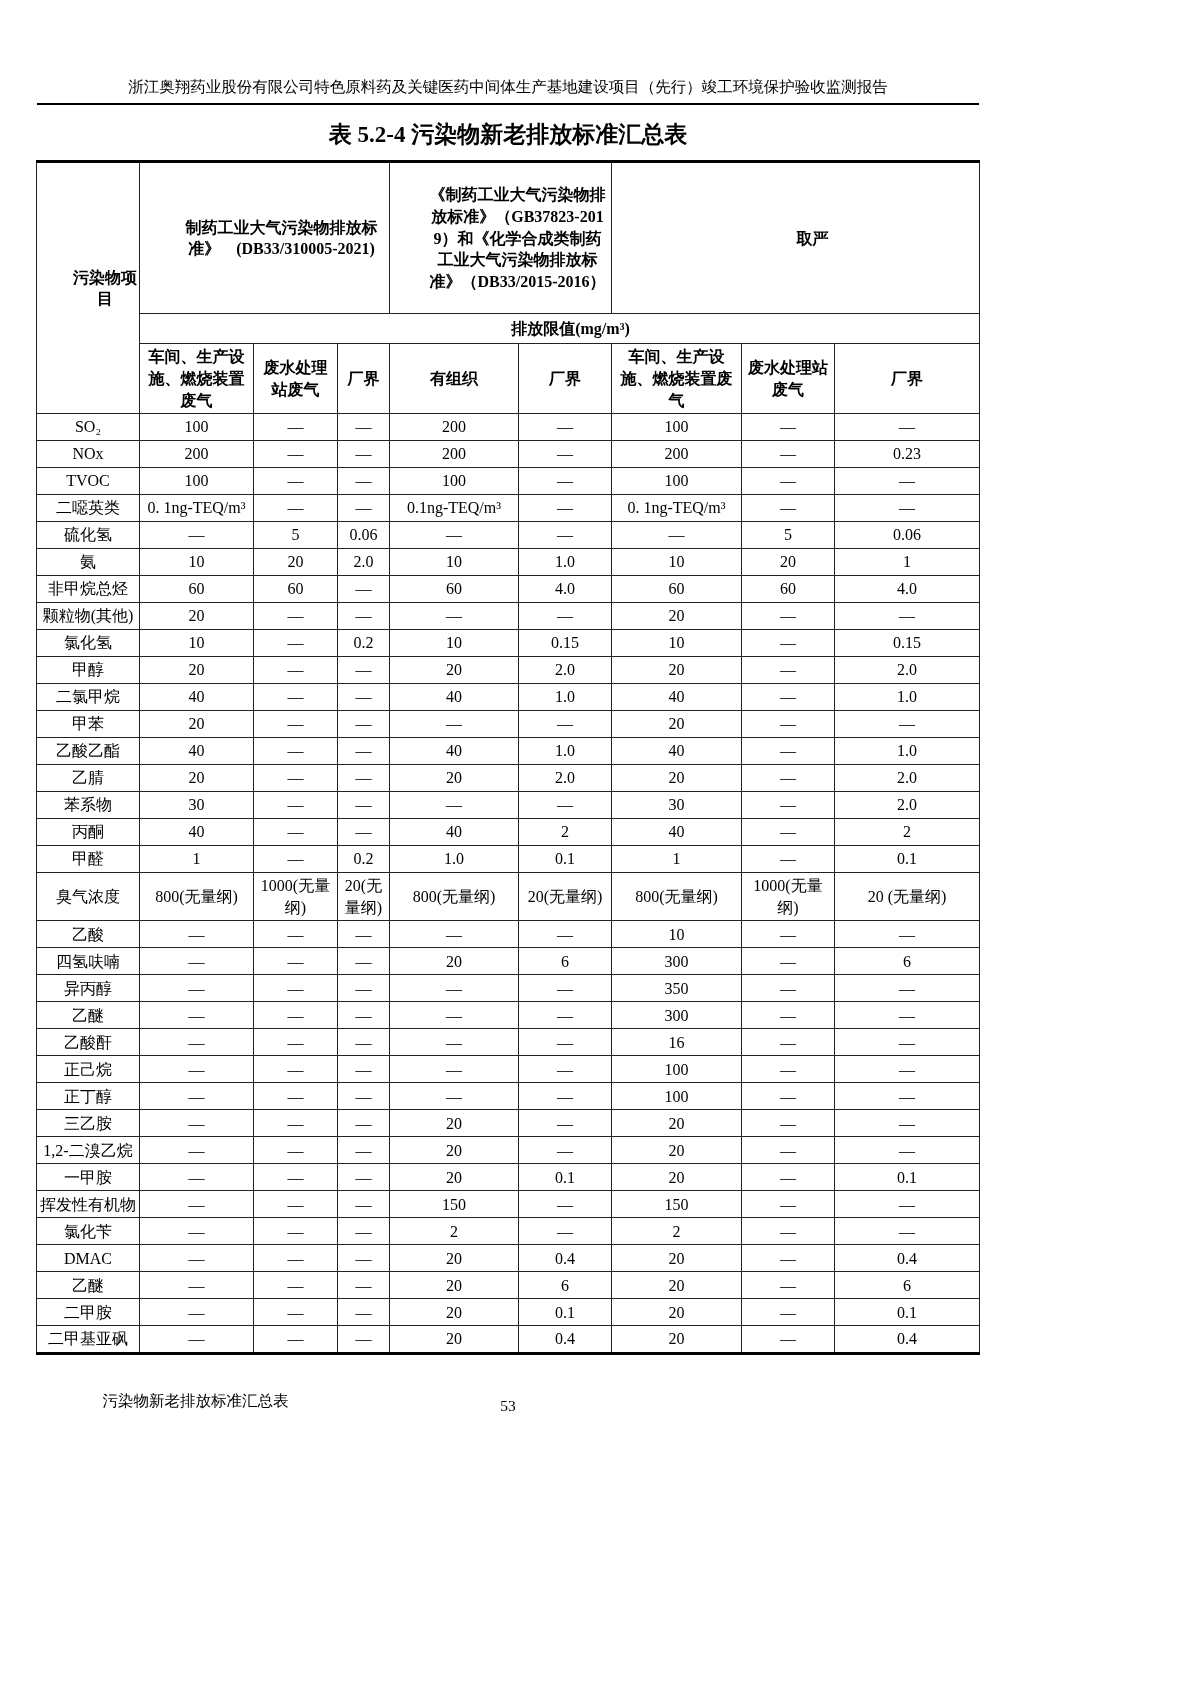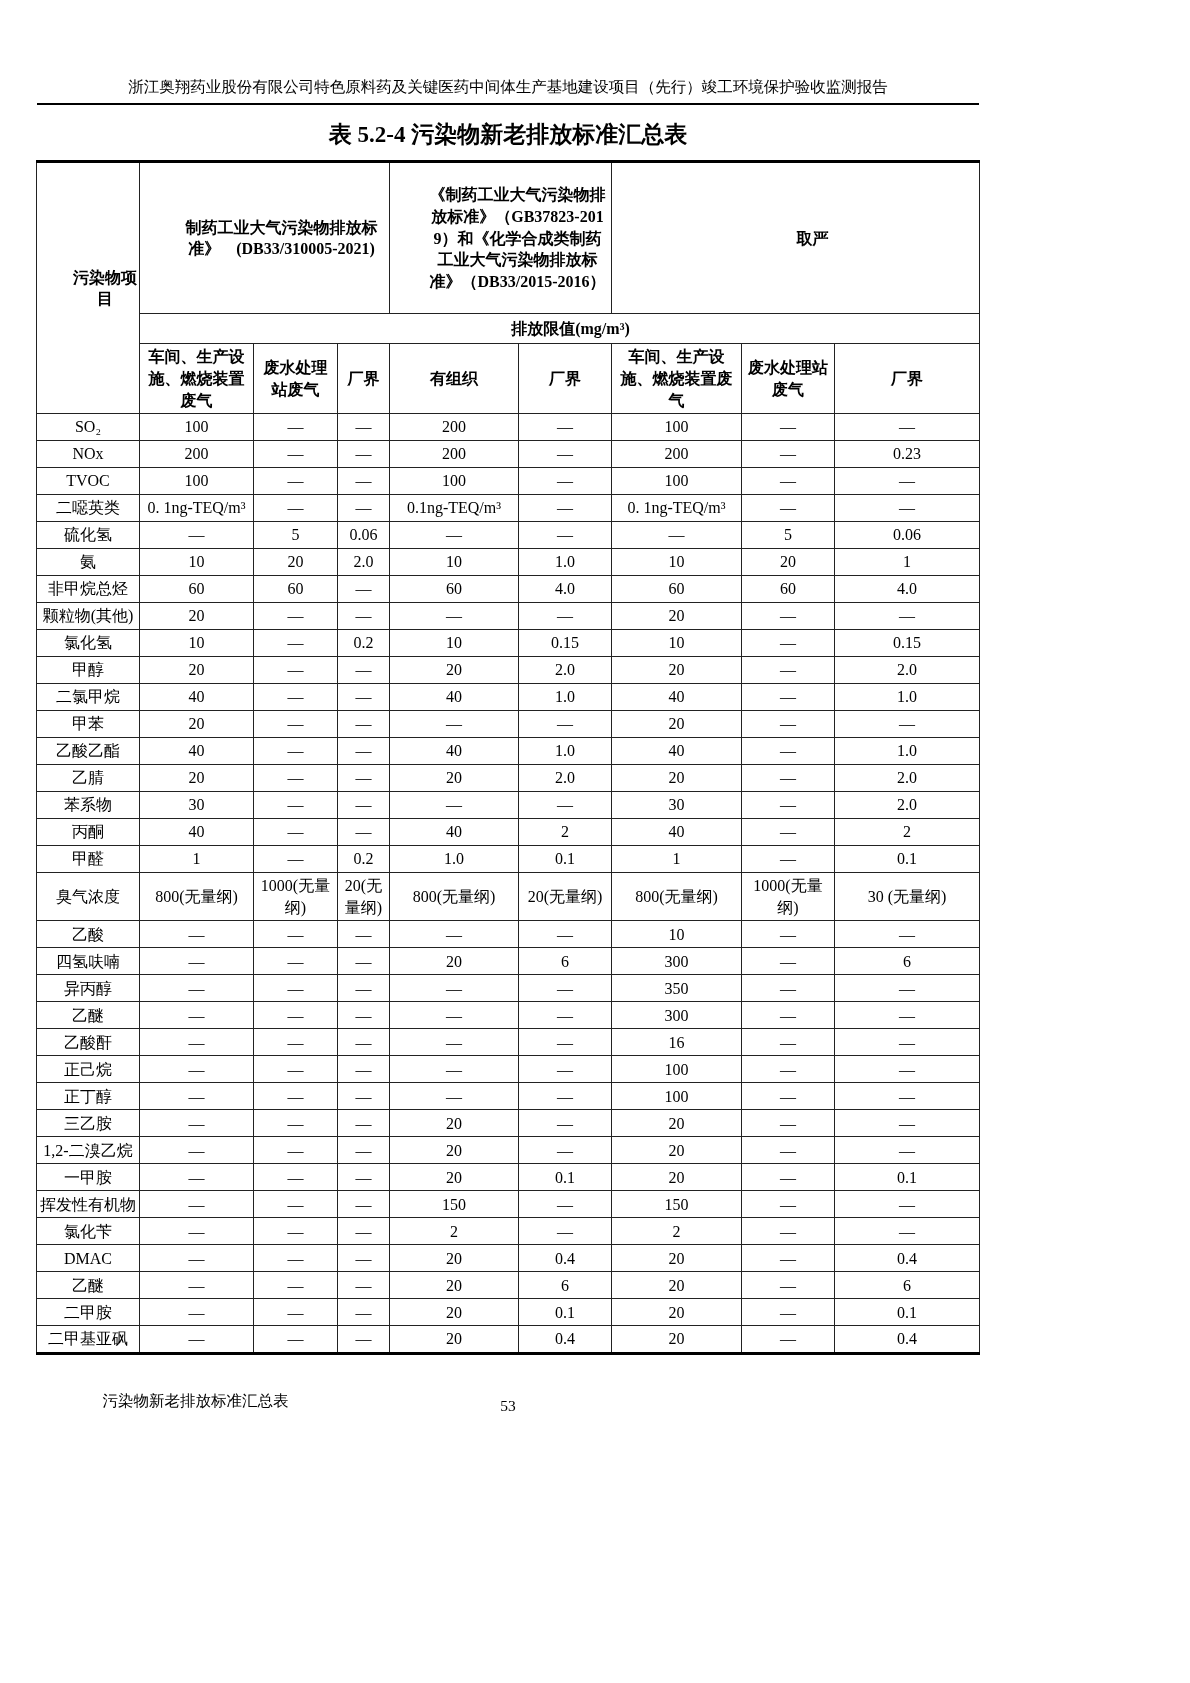--- a/index.html
+++ b/index.html
@@ -298,21 +298,21 @@
         </tr>
         <tr>
           <td class="rowname">臭气浓度</td>
           <td>800(无量纲)</td>
           <td>1000(无量纲)</td>
           <td>20(无量纲)</td>
           <td>800(无量纲)</td>
           <td>20(无量纲)</td>
           <td>800(无量纲)</td>
           <td>1000(无量纲)</td>
-          <td>30 (无量纲)</td>
+          <td>20 (无量纲)</td>
         </tr>
         <tr>
           <td class="rowname">乙酸</td>
           <td>—</td>
           <td>—</td>
           <td>—</td>
           <td>—</td>
           <td>—</td>
           <td>10</td>
           <td>—</td>

